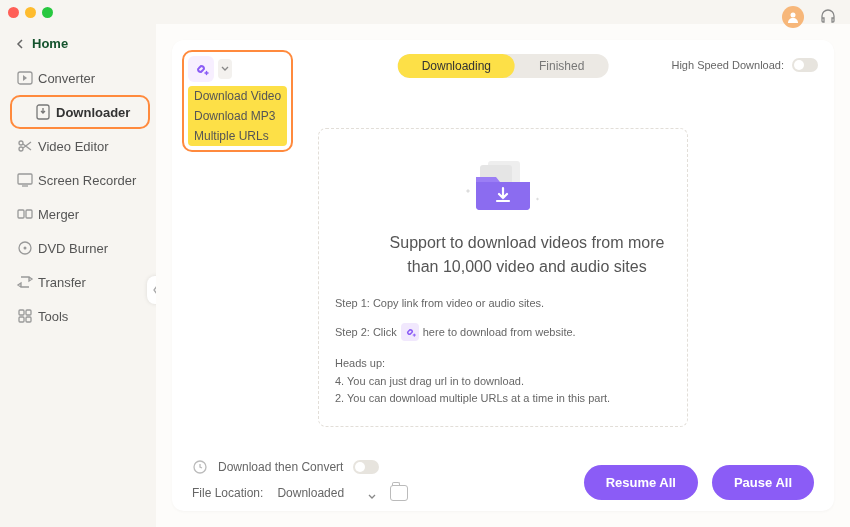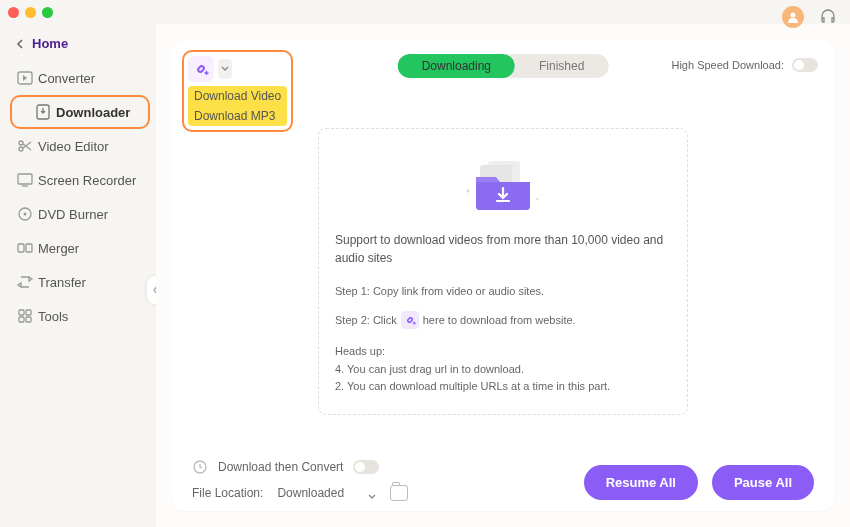--- a/index.html
+++ b/index.html
@@ -4,47 +4,47 @@
 <style>
 * { box-sizing: border-box; margin: 0; padding: 0; font-family: -apple-system, BlinkMacSystemFont, "Segoe UI", sans-serif; }
 body { width: 850px; height: 527px; background: #f7f5f1; overflow: hidden; }
 .titlebar { height: 24px; display: flex; align-items: center; padding-left: 8px; gap: 6px; }
 .traffic-dot { width: 11px; height: 11px; border-radius: 50%; }
 .traffic-dot.red { background: #ff5f57; }
 .traffic-dot.yellow { background: #febc2e; }
 .traffic-dot.green { background: #28c840; }
 .layout { display: flex; height: calc(100% - 24px); }
 .sidebar { width: 156px; background: #f7f5f1; padding-top: 6px; position: relative; }
-.sidebar-home { display: flex; align-items: center; gap: 6px; padding: 6px 16px 10px; font-size: 13px; color: #4c1d95; font-weight: 600; cursor: pointer; }
+.sidebar-home { display: flex; align-items: center; gap: 6px; padding: 6px 16px 10px; font-size: 13px; color: #14532d; font-weight: 600; cursor: pointer; }
 .sidebar-home svg { width: 10px; height: 10px; }
 .sidebar-item { display: flex; align-items: center; gap: 4px; padding: 8px 16px; font-size: 13px; color: #555; cursor: pointer; }
 .sidebar-item.active { border: 2px solid #ff8a3d; border-radius: 10px; margin: 0 6px 0 10px; padding: 6px 22px; color: #333; font-weight: 600; }
 .sidebar-icon { width: 18px; height: 18px; display: inline-flex; align-items: center; justify-content: center; color: #888; }
 .collapse-handle { position: absolute; right: -9px; top: 50%; width: 18px; height: 28px; background: #fff; border-radius: 8px; box-shadow: 0 0 4px rgba(0,0,0,.1); display: flex; align-items: center; justify-content: center; cursor: pointer; }
 .content { flex: 1; background: #fdfcfa; position: relative; }
 .header-controls { position: absolute; top: -18px; right: 12px; display: flex; align-items: center; gap: 14px; }
 .avatar { width: 22px; height: 22px; background: #f7b77a; border-radius: 50%; display:flex; align-items:center; justify-content:center; color:#fff; }
 .headset { width: 20px; height: 20px; color:#888; display:flex; align-items:center; justify-content:center; }
 .card { position:absolute; top:16px; left:16px; right:16px; bottom:16px; background:#fff; border-radius:12px; box-shadow:0 1px 3px rgba(0,0,0,.03); padding:14px 20px; }
 .dl-button-wrap { position:absolute; top:10px; left:10px; border:2px solid #ff8a3d; border-radius:10px; padding:4px; z-index:5; }
 .dl-btn-row { display:flex; align-items:center; gap:4px; }
 .dl-main-btn { width:26px; height:26px; border-radius:6px; display:flex; align-items:center; justify-content:center; cursor:pointer; background:#f7efff; }
 .dl-caret { width:14px; height:20px; background:#f3f1ee; border-radius:4px; display:flex; align-items:center; justify-content:center; cursor:pointer; }
 .dl-menu { margin-top:4px; background:#fde047; border-radius:4px; font-size:12px; color:#555; }
 .dl-menu div { padding:3px 6px; cursor:pointer; white-space:nowrap; }
 .segmented { position:absolute; top:14px; left:50%; transform:translateX(-50%); display:flex; background:#ece9e4; border-radius:14px; overflow:hidden; }
 .segmented div { padding:5px 24px; font-size:12px; cursor:pointer; color:#777; }
-.segmented div.sel { background:#22c55e; border-radius:14px; color:#333; }
+.segmented div.sel { background:#fde047; border-radius:14px; color:#333; }
 .hsd { position:absolute; top:18px; right:16px; font-size:11px; color:#666; display:flex; align-items:center; gap:8px; }
 .toggle { width:26px; height:14px; background:#e7e4de; border-radius:8px; position:relative; cursor:pointer; }
 .toggle::after { content:""; position:absolute; left:2px; top:2px; width:10px; height:10px; background:#fff; border-radius:50%; }
 .dropzone { position:absolute; top:88px; left:50%; transform:translateX(-50%); width:370px; border:1px dashed #e2ded8; border-radius:8px; padding:26px 16px 18px; }
 .illus { display:flex; justify-content:center; margin-bottom:16px; }
 .folder-svg { width:90px; height:60px; }
-.support { font-size:12px; color:#555; text-align:left; line-height:1.5; margin-bottom:18px; }
+.support { font-size:16px; color:#555; text-align:center; line-height:1.5; margin-bottom:18px;margin-left:48px; }
 .step { font-size:11px; color:#666; margin:14px 0; display:flex; align-items:center; gap:4px; flex-wrap:wrap; }
 .step-icon { width:18px; height:18px; background:#f1e8fd; border-radius:4px; display:inline-flex; align-items:center; justify-content:center; }
 .heads { font-size:11px; color:#666; line-height:1.6; }
 .bottom { position:absolute; left:20px; right:20px; bottom:10px; }
 .convert-row { display:flex; align-items:center; gap:10px; font-size:12px; color:#666; margin-bottom:10px; }
 .clock-ic { width:16px; height:16px; color:#aaa; }
 .loc-row { display:flex; align-items:center; gap:10px; font-size:12px; color:#666; }
 .loc-select { display:flex; align-items:flex-end; gap:24px; background:transparent; border:none; padding:0 4px; cursor:pointer; }
 .folder-ic { width:18px; height:16px; border:1.5px solid #bbb; border-radius:3px; cursor:pointer; position:relative; }
 .folder-ic::before { content:""; position:absolute; top:-4px; left:1px; width:6px; height:3px; border:1.5px solid #bbb; border-bottom:none; border-radius:2px 2px 0 0; }
@@ -101,34 +101,34 @@
           <svg width="18" height="18" viewBox="0 0 18 18">
             <rect x="2" y="3" width="14" height="10" rx="1" fill="none" stroke="#999" stroke-width="1.3"></rect>
             <path d="M6 15h6" stroke="#999" stroke-width="1.3"></path>
           </svg>
         </span>
       <span>Screen Recorder</span>
     </div>
     <div class="sidebar-item">
       <span class="sidebar-icon">
           <svg width="18" height="18" viewBox="0 0 18 18">
+            <rect x="2" y="5" width="6" height="8" rx="1" fill="none" stroke="#999" stroke-width="1.3"></rect>
+            <rect x="10" y="5" width="6" height="8" rx="1" fill="none" stroke="#999" stroke-width="1.3"></rect>
+          </svg>
+        </span>
+      <span>Merger</span>
+    </div>
+    <div class="sidebar-item">
+      <span class="sidebar-icon">
+          <svg width="18" height="18" viewBox="0 0 18 18">
             <circle cx="9" cy="9" r="6" fill="none" stroke="#999" stroke-width="1.3"></circle>
             <circle cx="9" cy="9" r="1.5" fill="#999"></circle>
           </svg>
         </span>
       <span>DVD Burner</span>
-    </div>
-    <div class="sidebar-item">
-      <span class="sidebar-icon">
-          <svg width="18" height="18" viewBox="0 0 18 18">
-            <rect x="2" y="5" width="6" height="8" rx="1" fill="none" stroke="#999" stroke-width="1.3"></rect>
-            <rect x="10" y="5" width="6" height="8" rx="1" fill="none" stroke="#999" stroke-width="1.3"></rect>
-          </svg>
-        </span>
-      <span>Merger</span>
     </div>
     <div class="sidebar-item">
       <span class="sidebar-icon">
           <svg width="18" height="18" viewBox="0 0 18 18">
             <path d="M5 4h8v4l3-2-3-2M13 14H5v-4l-3 2 3 2" fill="none" stroke="#999" stroke-width="1.3"></path>
           </svg>
         </span>
       <span>Transfer</span>
     </div>
     <div class="sidebar-item">
@@ -176,20 +176,21 @@
           </div>
           <div class="dl-caret">
             <svg width="8" height="6" viewBox="0 0 8 6">
                 <path d="M1 1l3 3 3-3" stroke="#888" stroke-width="1.3" fill="none"></path>
               </svg>
           </div>
         </div>
         <div class="dl-menu">
           <div>Download Video</div>
           <div>Download MP3</div>
+          <div>Multiple URLs</div>
         </div>
       </div>
 
       <div class="segmented">
         <div class="sel">Downloading</div>
         <div>Finished</div>
       </div>
 
       <div class="hsd">
         <span>High Speed Download:</span>

